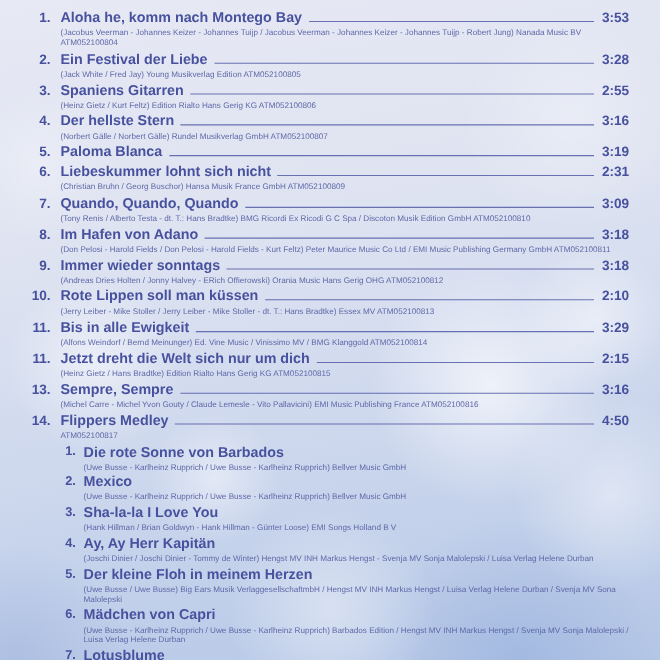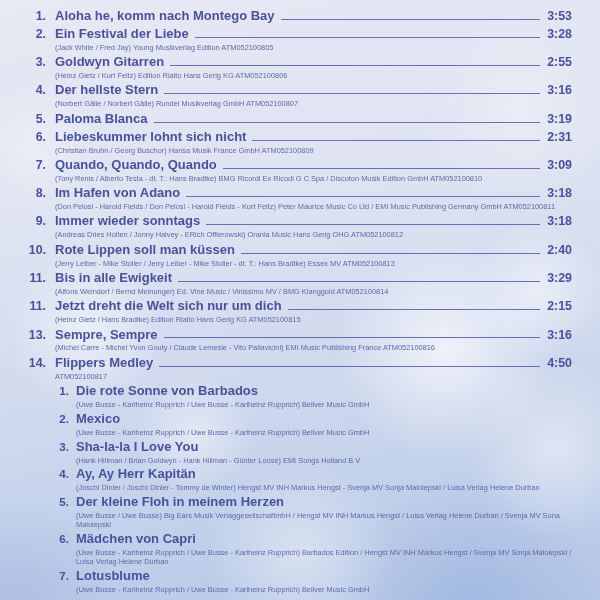--- a/index.html
+++ b/index.html
@@ -58,20 +58,21 @@
 <div class="canvas">
   <div>
   <div class="track">
     <div class="num">1.</div>
     <div class="body">
       <div class="titleline">
         <span class="title">Aloha he, komm nach Montego Bay</span>
         <span class="leader"></span>
         <span class="time">3:53</span>
       </div>
+      <div class="credits">(Jacobus Veerman - Johannes Keizer - Johannes Tuijp / Jacobus Veerman - Johannes Keizer - Johannes Tuijp - Robert Jung) Nanada Music BV ATM052100804</div>
 
     </div>
   </div>
 
   <div class="track">
     <div class="num">2.</div>
     <div class="body">
       <div class="titleline">
         <span class="title">Ein Festival der Liebe</span>
         <span class="leader"></span>
@@ -79,21 +80,21 @@
       </div>
       <div class="credits">(Jack White / Fred Jay) Young Musikverlag Edition ATM052100805</div>
 
     </div>
   </div>
 
   <div class="track">
     <div class="num">3.</div>
     <div class="body">
       <div class="titleline">
-        <span class="title">Goldwyn Gitarren</span>
+        <span class="title">Spaniens Gitarren</span>
         <span class="leader"></span>
         <span class="time">2:55</span>
       </div>
       <div class="credits">(Heinz Gietz / Kurt Feltz) Edition Rialto Hans Gerig KG ATM052100806</div>
 
     </div>
   </div>
 
   <div class="track">
     <div class="num">4.</div>
@@ -171,21 +172,21 @@
 
     </div>
   </div>
 
   <div class="track">
     <div class="num">10.</div>
     <div class="body">
       <div class="titleline">
         <span class="title">Rote Lippen soll man küssen</span>
         <span class="leader"></span>
-        <span class="time">2:40</span>
+        <span class="time">2:10</span>
       </div>
       <div class="credits">(Jerry Leiber - Mike Stoller / Jerry Leiber - Mike Stoller - dt. T.: Hans Bradtke) Essex MV ATM052100813</div>
 
     </div>
   </div>
 
   <div class="track">
     <div class="num">11.</div>
     <div class="body">
       <div class="titleline">

